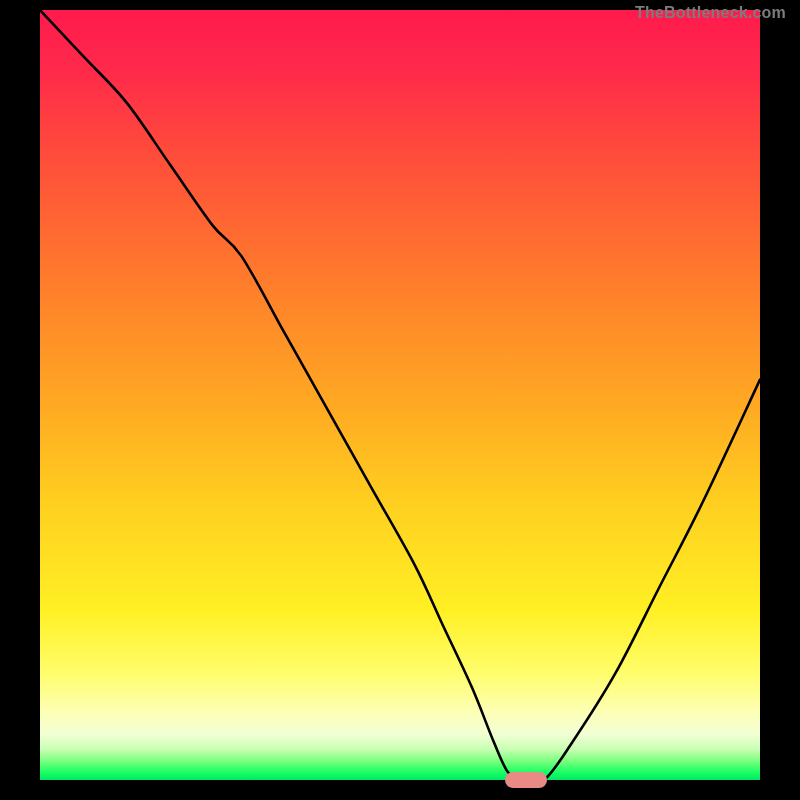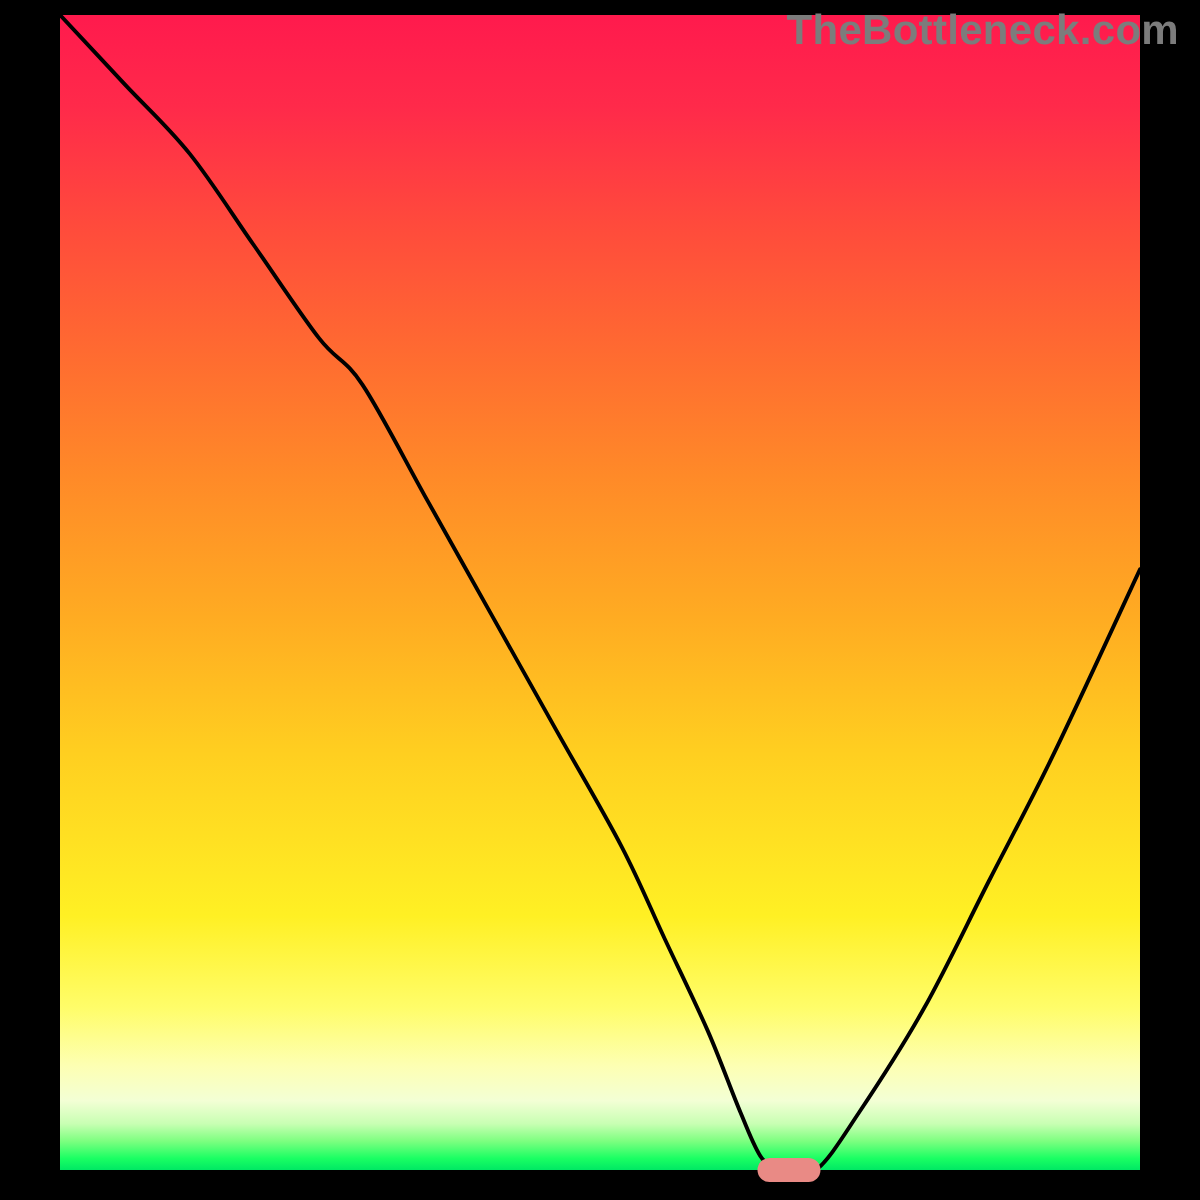--- a/index.html
+++ b/index.html
@@ -57,21 +57,21 @@
     height: 16px;
     border-radius: 10px;
     background: #e98a85; 
     transform: translate(-50%, -50%);
   }
   .watermark {
     position: absolute;
     top: 4px;
     right: 14px;
     font-family: Arial, Helvetica, sans-serif;
-    font-size: 28px;
+    font-size: 16px;
     font-weight: 600;
     color: #7c7c7c;
     letter-spacing: 0.2px;
     user-select: none;
   }
 </style>
 </head>
 <body>
 
 <div class="frame">

